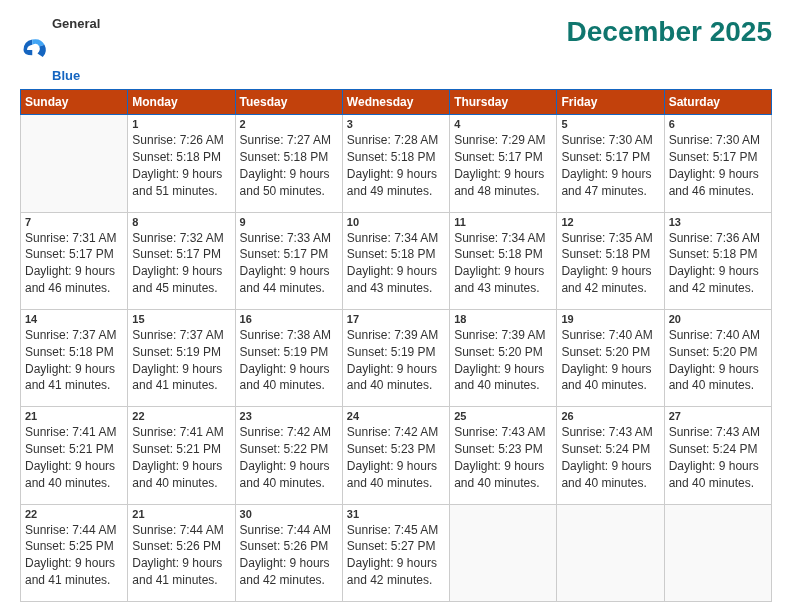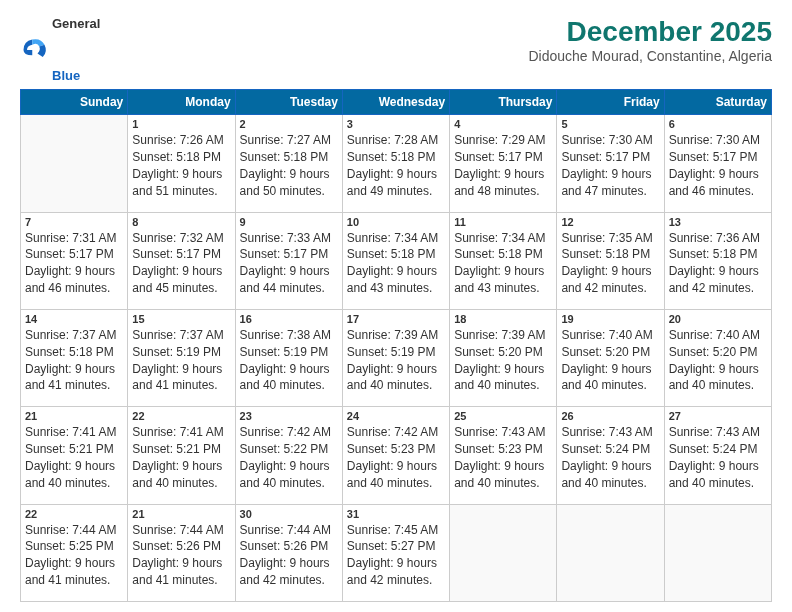--- a/index.html
+++ b/index.html
@@ -55,26 +55,26 @@
       color: #555;
     }
     .calendar {
       flex: 1;
       border: 1px solid #ccc;
       border-collapse: collapse;
       width: 100%;
       table-layout: fixed;
     }
     .calendar th {
-      background-color: #0369a1;
+      background-color: #c2410c;
       color: #fff;
       font-size: 12px;
       font-weight: bold;
       padding: 5px 4px;
-      text-align: right;
+      text-align: left;
       border: 1px solid #1565c0;
     }
     .calendar td {
       border: 1px solid #ccc;
       vertical-align: top;
       padding: 3px 4px;
       font-size: 9.5px;
       color: #333;
       height: 88px;
     }
@@ -107,21 +107,20 @@
         <path d="M14 4 Q24 2 28 10 L22 12 Q20 7 14 10Z" fill="#42a5f5"></path>
         <path d="M22 12 L28 10 Q32 18 26 24 L20 20 Q24 16 22 12Z" fill="#1565c0"></path>
       </svg>
       <div class="logo-text">
         <span class="general">General</span>
         <span class="blue">Blue</span>
       </div>
     </div>
     <div class="title-block">
       <div class="main-title">December 2025</div>
-      <div class="subtitle">Didouche Mourad, Constantine, Algeria</div>
     </div>
   </div>
 
   <table class="calendar">
     <thead>
       <tr>
       <th>Sunday</th>
           <th>Monday</th>
           <th>Tuesday</th>
           <th>Wednesday</th>

